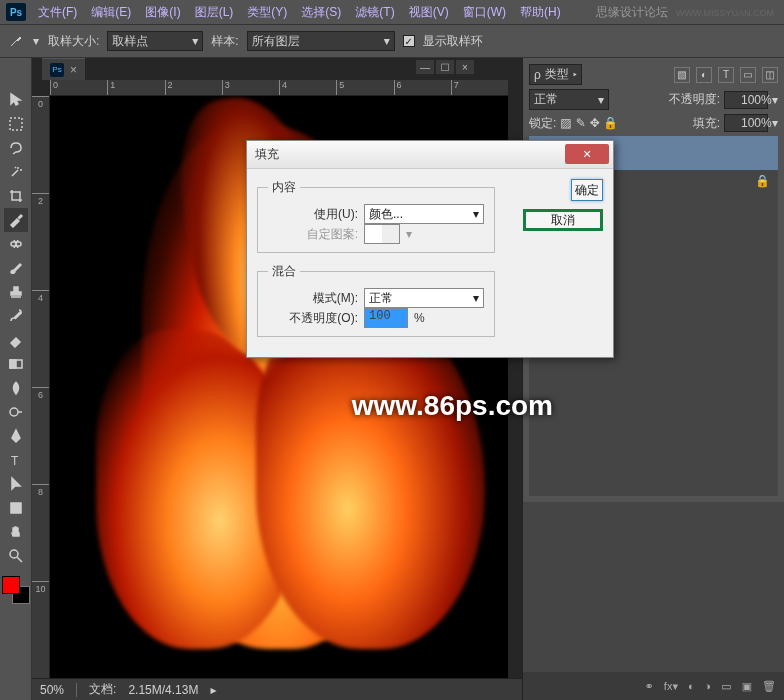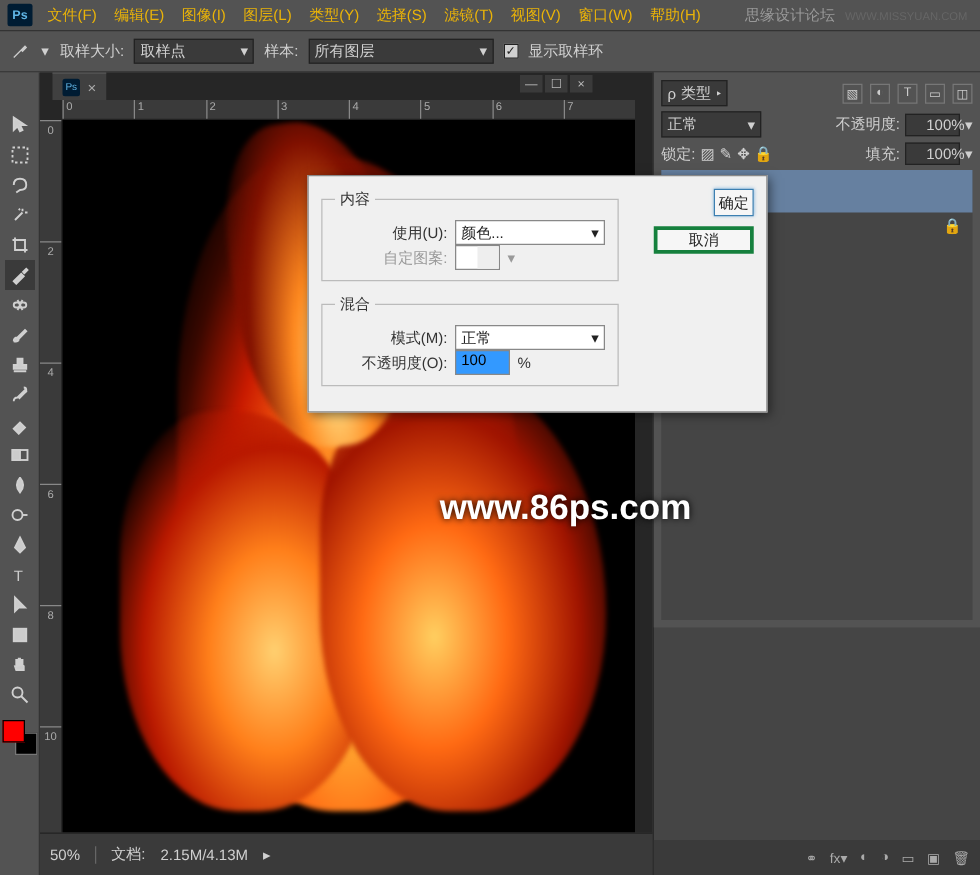--- a/index.html
+++ b/index.html
@@ -1,19 +1,19 @@
 <!DOCTYPE html>
 <html><head>
 <meta charset="utf-8">
 <style>
 * { margin: 0; padding: 0; box-sizing: border-box; font-family: "Microsoft YaHei", SimSun, sans-serif; font-size: 12px; }
 body { width: 784px; height: 700px; background: #535353; overflow: hidden; color: #d0d0d0; position: relative; }
 .menubar { height: 24px; background: #535353; display: flex; align-items: center; padding: 0 6px; gap: 2px; }
 .ps-icon { width: 20px; height: 18px; background: #001c33; color: #5fb5e6; display: flex; align-items: center; justify-content: center; font-weight: bold; border-radius: 2px; margin-right: 4px; font-size: 10px; }
-.menu-item { padding: 2px 6px; cursor: pointer; color: #eab308; }
+.menu-item { padding: 2px 6px; cursor: pointer; color: #c4b5fd; }
 .branding { position: absolute; right: 10px; top: 4px; color: #999; font-size: 11px; }
 .branding .url { color: #666; font-size: 9px; margin-left: 8px; }
 .options-bar { height: 34px; background: #535353; border-top: 1px solid #333; border-bottom: 1px solid #333; display: flex; align-items: center; padding: 0 8px; gap: 8px; }
 .eyedropper-small { width: 16px; height: 16px; display: inline-block; }
 .dd-chevron { width: 8px; height: 8px; display: inline-flex; align-items: center; justify-content: center; }
 .opt-label { color: #d0d0d0; }
 .opt-select { background: #3a3a3a; border: 1px solid #222; color: #d0d0d0; height: 20px; padding: 0 4px; display: flex; align-items: center; gap: 4px; }
 .opt-select.w1 { width: 96px; justify-content: space-between; }
 .opt-select.w2 { width: 148px; justify-content: space-between; }
 .checkbox { width: 12px; height: 12px; background: #d0d0d0; border: 1px solid #222; display: inline-flex; align-items: center; justify-content: center; color: #222; font-size: 10px; }
@@ -33,21 +33,21 @@
 .doc-window-controls { position: absolute; top: 2px; right: 48px; display: flex; gap: 2px; }
 .doc-window-controls div { width: 18px; height: 14px; background: #3a3a3a; color: #bbb; font-size: 10px; display: flex; align-items: center; justify-content: center; cursor: pointer; }
 .ruler-h { position: absolute; top: 22px; left: 18px; right: 14px; height: 16px; background: #3a3a3a; display: flex; border-bottom: 1px solid #222; }
 .ruler-h .tick { flex: 1; border-left: 1px solid #888; font-size: 9px; color: #aaa; padding-left: 2px; }
 .ruler-v { position: absolute; top: 38px; left: 0; width: 18px; bottom: 22px; background: #3a3a3a; display: flex; flex-direction: column; border-right: 1px solid #222; }
 .ruler-v .tick { flex: 1; border-top: 1px solid #888; font-size: 9px; color: #aaa; padding-top: 2px; text-align: center; }
 .canvas { position: absolute; top: 38px; left: 18px; right: 14px; bottom: 22px; background: #000; overflow: hidden; }
 .fire { position: absolute; inset: 0; }
 .fire-shape { position: absolute; border-radius: 40% 60% 50% 50%; filter: blur(2px); }
 .watermark { position: absolute; top: 50%; left: 50%; transform: translate(-20%, 40px); color: #fff; font-size: 28px; font-weight: bold; text-shadow: 0 0 6px #000; white-space: nowrap; }
-.status-bar { position: absolute; bottom: 0; left: 0; right: 0; height: 34px; background: #3a3a3a; display: flex; align-items: center; padding: 0 8px; gap: 12px; border-top: 1px solid #222; }
+.status-bar { position: absolute; bottom: 0; left: 0; right: 0; height: 22px; background: #3a3a3a; display: flex; align-items: center; padding: 0 8px; gap: 12px; border-top: 1px solid #222; }
 .status-sep { width: 1px; height: 14px; background: #666; }
 .panels { width: 262px; background: #454545; border-left: 1px solid #222; display: flex; flex-direction: column; }
 .panel-tabs { display: flex; height: 24px; background: #3a3a3a; margin-top: 10px; }
 .panel-tab { padding: 4px 10px; color: #bbb; cursor: pointer; }
 .panel-tab.active { background: #535353; color: #fff; }
 .panel-body { background: #535353; padding: 6px; }
 .panel-row { display: flex; align-items: center; gap: 4px; margin-bottom: 4px; }
 .panel-row .sel { background: #3a3a3a; border: 1px solid #222; padding: 1px 4px; display: flex; align-items: center; gap: 4px; }
 .panel-row .icons { display: flex; gap: 6px; margin-left: auto; }
 .panel-row .icon-b { width: 16px; height: 16px; border: 1px solid #777; display: flex; align-items: center; justify-content: center; font-size: 10px; color: #ccc; }
@@ -66,21 +66,21 @@
 .btn { height: 22px; background: #f6f6f6; border: 3px solid #15803d; color: #222; cursor: pointer; display: flex; align-items: center; justify-content: center; }
 .btn.primary { border: 1px solid #3c7fb1; box-shadow: 0 0 3px #7bb3e0; margin-left: 48px; }
 fieldset { border: 1px solid #bbb; padding: 8px 10px; margin-bottom: 10px; }
 legend { color: #333; padding: 0 4px; }
 .field-row { display: flex; align-items: center; gap: 6px; margin: 0 0; color: #333; }
 .field-row.disabled { color: #999; }
 .field-row label { width: 90px; text-align: right; }
 .win-select { flex: 1; border: 1px solid #888; background: #fff; height: 20px; display: flex; align-items: center; padding: 0 4px; justify-content: space-between; color: #222; }
 .win-select.small { width: 120px; flex: none; }
 .win-input { width: 44px; border: 1px solid #888; background: #fff; height: 20px; padding: 0 4px; color: #222; }
-.win-input.sel { background: #3399ff; color: #000000; }
+.win-input.sel { background: #3399ff; color: #404040; font-family: Liberation Mono, monospace; }
 .swatch-box { width: 36px; height: 20px; border: 1px solid #888; background: #fff; display: flex; }
 .swatch-box div { width: 50%; }
 .win-check { width: 12px; height: 12px; border: 1px solid #888; background: #fff; margin-right: 4px; }
 </style>
 </head>
 <body>
 
 <div class="menubar">
   <div class="ps-icon">Ps</div>
   <div class="menu-item">文件(F)</div>
@@ -328,20 +328,24 @@
       <span>▭</span>
       <span>▣</span>
       <span>🗑</span>
     </div>
   </div>
 </div>
 
 <div class="watermark">www.86ps.com</div>
 
 <div class="dialog">
+  <div class="dialog-title">
+    <span>填充</span>
+    <div class="dialog-close">✕</div>
+  </div>
   <div class="dialog-body">
     <div class="dialog-left">
       <fieldset>
         <legend>内容</legend>
         <div class="field-row">
           <label>使用(U):</label>
           <div class="win-select">
             <span>颜色...</span>
               <span>▾</span>
           </div>

